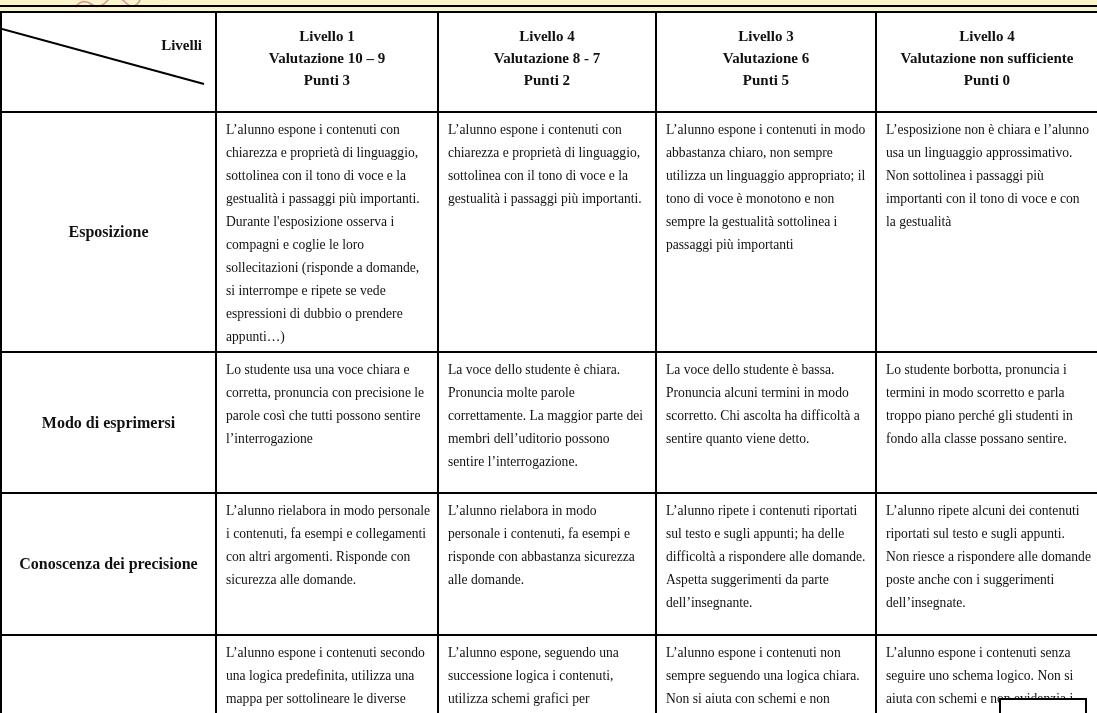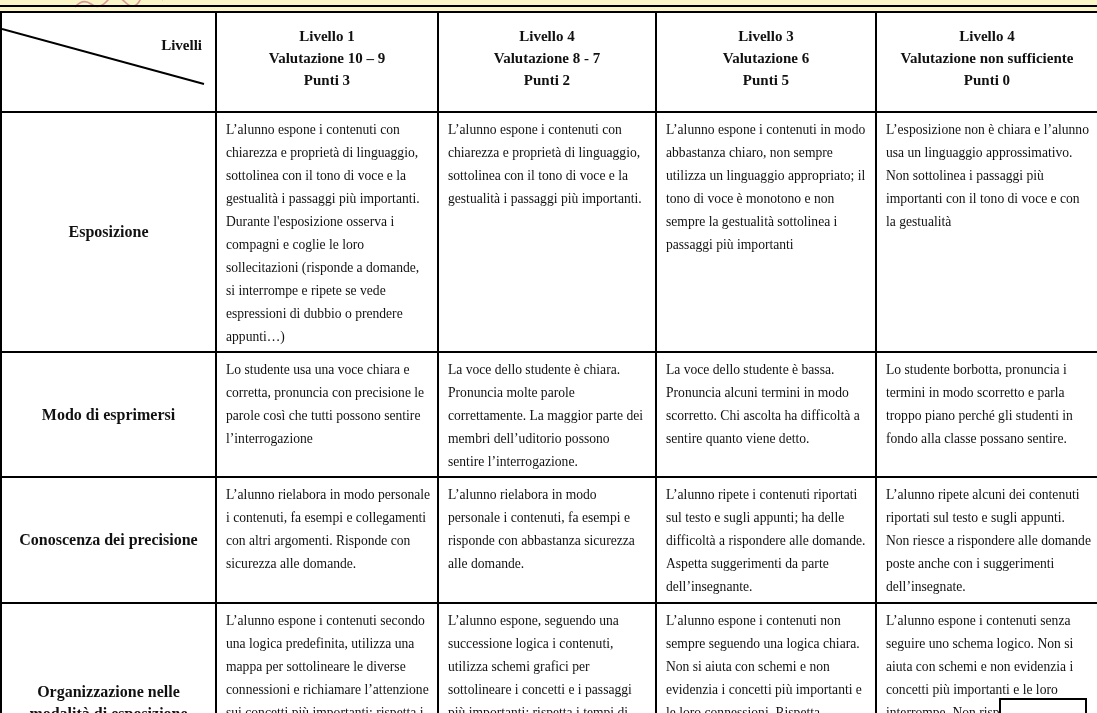--- a/index.html
+++ b/index.html
@@ -31,21 +31,21 @@
   td.head{
     text-align:center;font-weight:bold;font-size:15px;line-height:22px;
     padding:12px 6px 0 6px;height:86px;
   }
   td.corner{position:relative;padding:0;}
   .corner-inner{position:relative;width:100%;height:100%;}
   .corner-svg{position:absolute;left:0;top:0;}
   .lbl-livelli{position:absolute;right:13px;top:24px;font-weight:bold;font-size:15px;}
   td.rowlabel{
     text-align:center;vertical-align:middle;font-weight:bold;
-    font-size:16px;line-height:22px;padding:4px 13px;
+    font-size:16px;line-height:22px;padding:12px 13px;
   }
   td.cell{padding:5px 6px 3px 9px;}
   td.cell .txt{font-size:13.6px;line-height:23px;}
   tr.r-espos td{height:214px;}
   tr.r-modo td{height:115px;}
   tr.r-conos td{height:116px;}
   tr.r-organ td{height:190px;}
   
   .corner-box{
     position:absolute;left:999px;top:698px;width:84px;height:28px;

